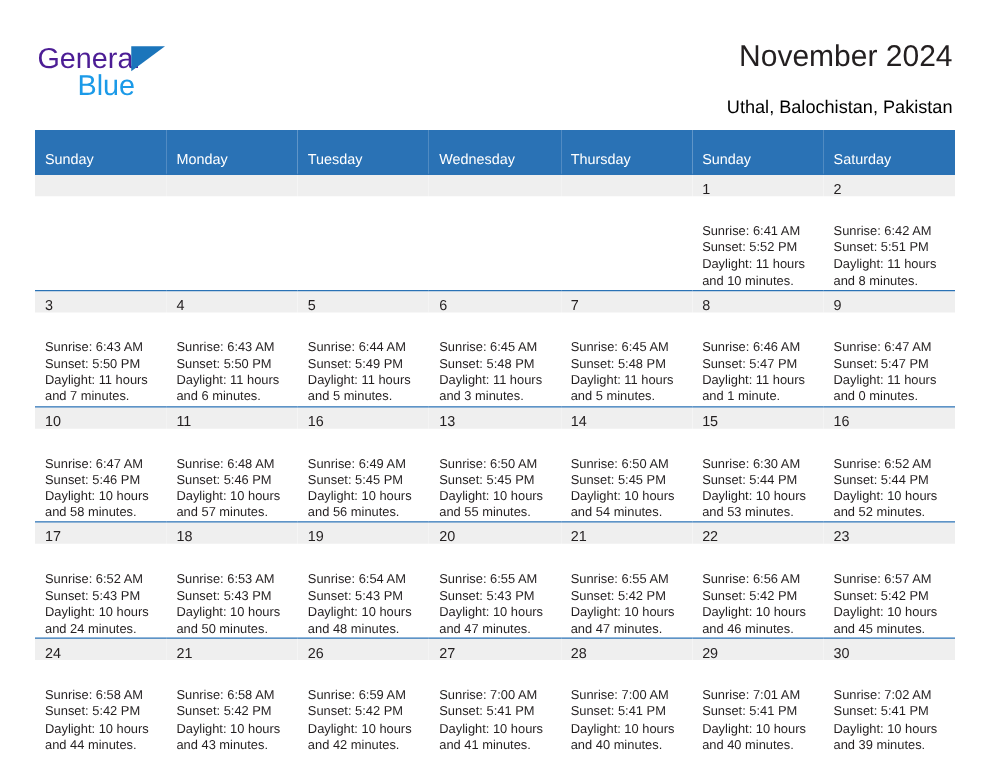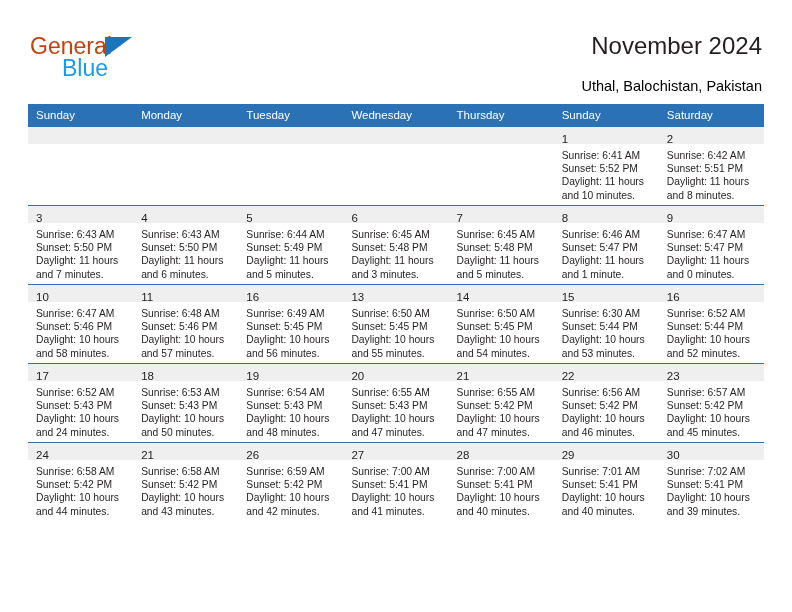--- a/index.html
+++ b/index.html
@@ -35,21 +35,21 @@
     top: 33px;
     width: 180px;
     height: 56px;
   }
   .logo-general {
     position: absolute;
     left: 0;
     top: 0;
     font-size: 23px;
     letter-spacing: 0px;
-    color: #c2410c;
+    color: #4c1d95;
     font-family: "Liberation Sans", sans-serif;
   }
   .logo-tri {
     position: absolute;
     left: 75px;
     top: 4px;
     width: 0;
     height: 0;
     border-left: 27px solid #1b75bb;
     border-bottom: 20px solid transparent;
@@ -93,21 +93,21 @@
     border-collapse: collapse;
     width: 736px;
     table-layout: fixed;
   }
   table.cal th {
     background: #2a72b5;
     color: #ffffff;
     font-size: 11.5px;
     font-weight: normal;
     text-align: left;
-    padding: 5px 0 5px 8px;
+    padding: 18px 0 5px 8px;
     height: 12px;
     border: none;
   }
   table.cal td {
     vertical-align: top;
     padding: 0;
     border: none;
     border-top: 1px solid #2a72b5;
     height: 78px;
     background: #ffffff;
@@ -122,21 +122,21 @@
     height: 17px;
     padding: 2px 0 1px 8px;
     box-sizing: border-box;
   }
   .daynum {
     font-size: 11.5px;
     color: #231f20;
     line-height: 14px;
   }
   .cell-body {
-    padding: 5px 6px 0 8px;
+    padding: 22px 6px 0 8px;
   }
   .cell-line {
     font-size: 10.3px;
     line-height: 13.2px;
     color: #231f20;
     white-space: nowrap;
   }
   .empty .daynum-band {
     background: #efefef;
   }

